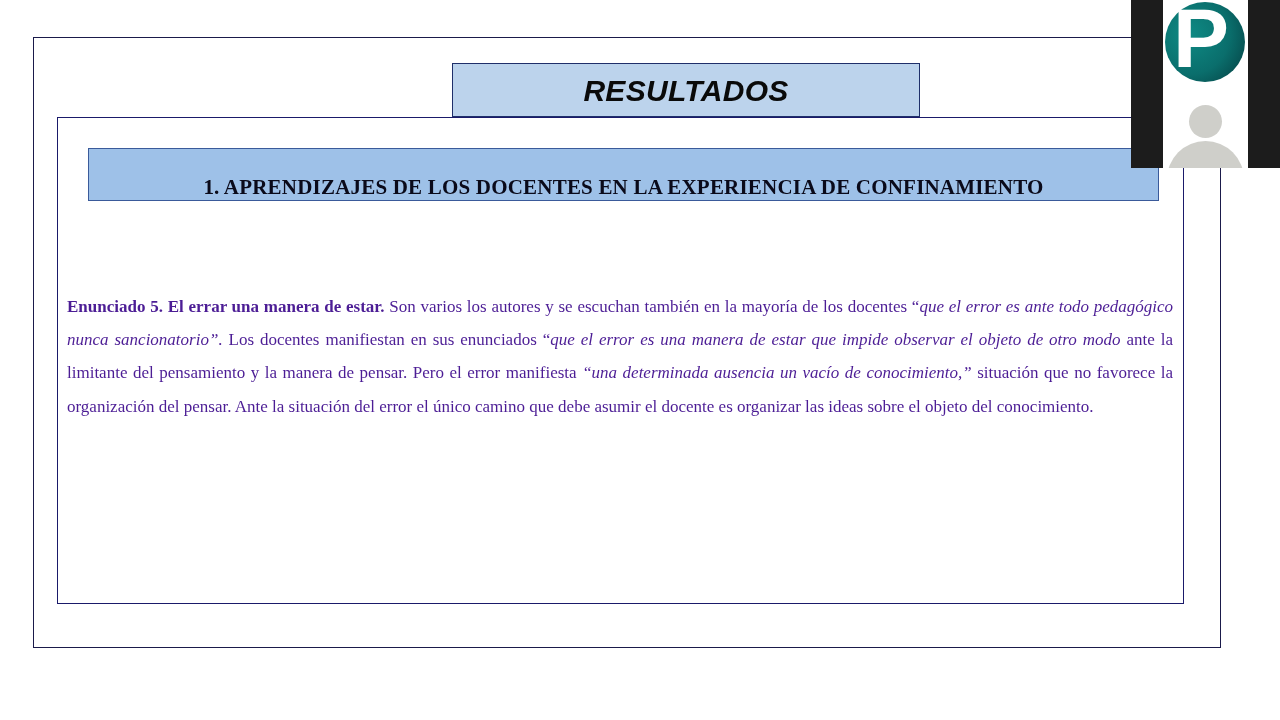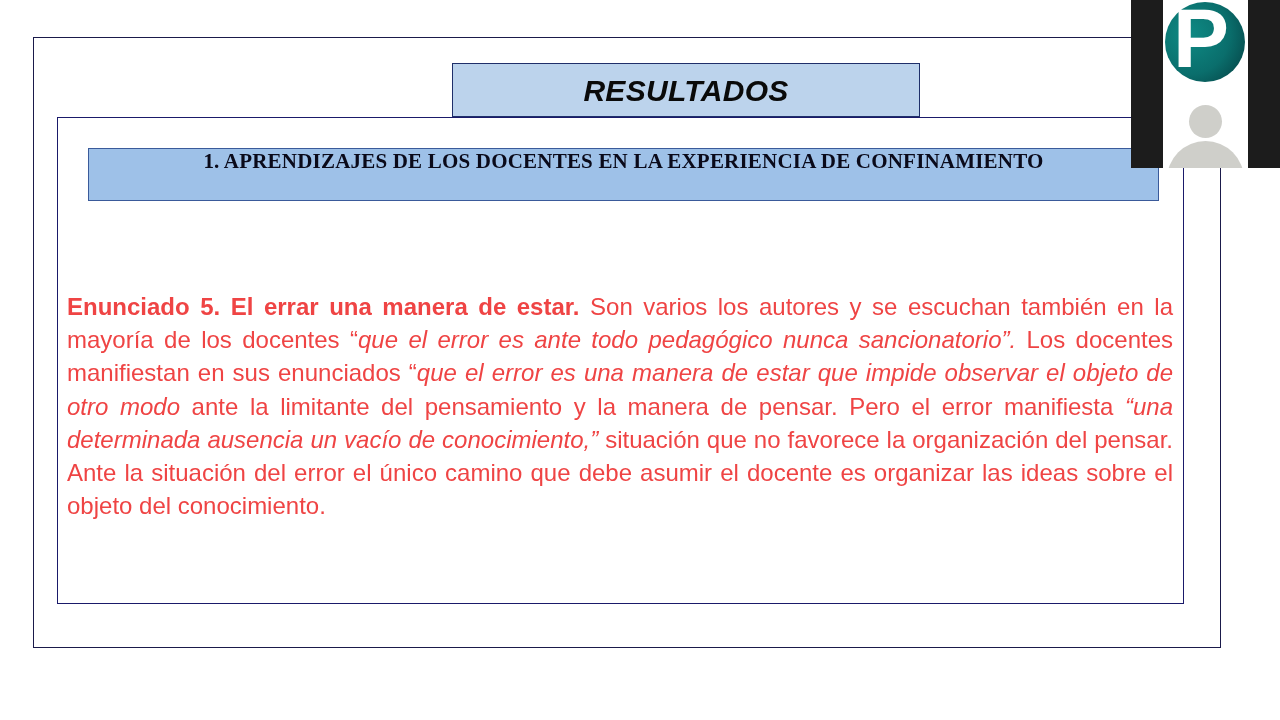--- a/index.html
+++ b/index.html
@@ -27,31 +27,31 @@
       z-index: 2;
     }
     .title-box span {
       font-family: "Liberation Sans", sans-serif; font-weight: bold;
       font-size: 30px; color: #0a0a0a; letter-spacing: 0.3px; margin-top: 2px; font-style: italic;
     }
     .section-banner {
       position: absolute; left: 88px; top: 148px;
       width: 1071px; height: 53px;
       background: #9ec1e8; border: 1.5px solid #3a5a9a; box-sizing: border-box;
-      display: flex; align-items: flex-start; justify-content: center;
+      display: flex; align-items: flex-end; justify-content: center;
       z-index: 2;
     }
     .section-banner span {
       font-family: "Liberation Serif", serif; font-weight: bold;
       font-size: 21px; color: #0a0a1a; letter-spacing: 0.2px;
     }
     .body-text {
       position: absolute; left: 67px; top: 290px; width: 1106px;
-      font-family: Liberation Sans, sans-serif; font-size: 24px;
-      line-height: 33.2px; color: #ef4444; text-align: justify;
+      font-family: Liberation Serif, serif; font-size: 17px;
+      line-height: 33.2px; color: #4c1d95; text-align: justify;
       z-index: 2;
     }
     .body-text b { font-weight: bold; }
     .body-text i { font-style: italic; }
     .video-panel {
       position: absolute; left: 1131px; top: 0; width: 149px; height: 168px;
       background: #1c1c1c; z-index: 5;
     }
     .video-tile {
       position: absolute; left: 32px; top: 0; width: 85px; height: 168px;

